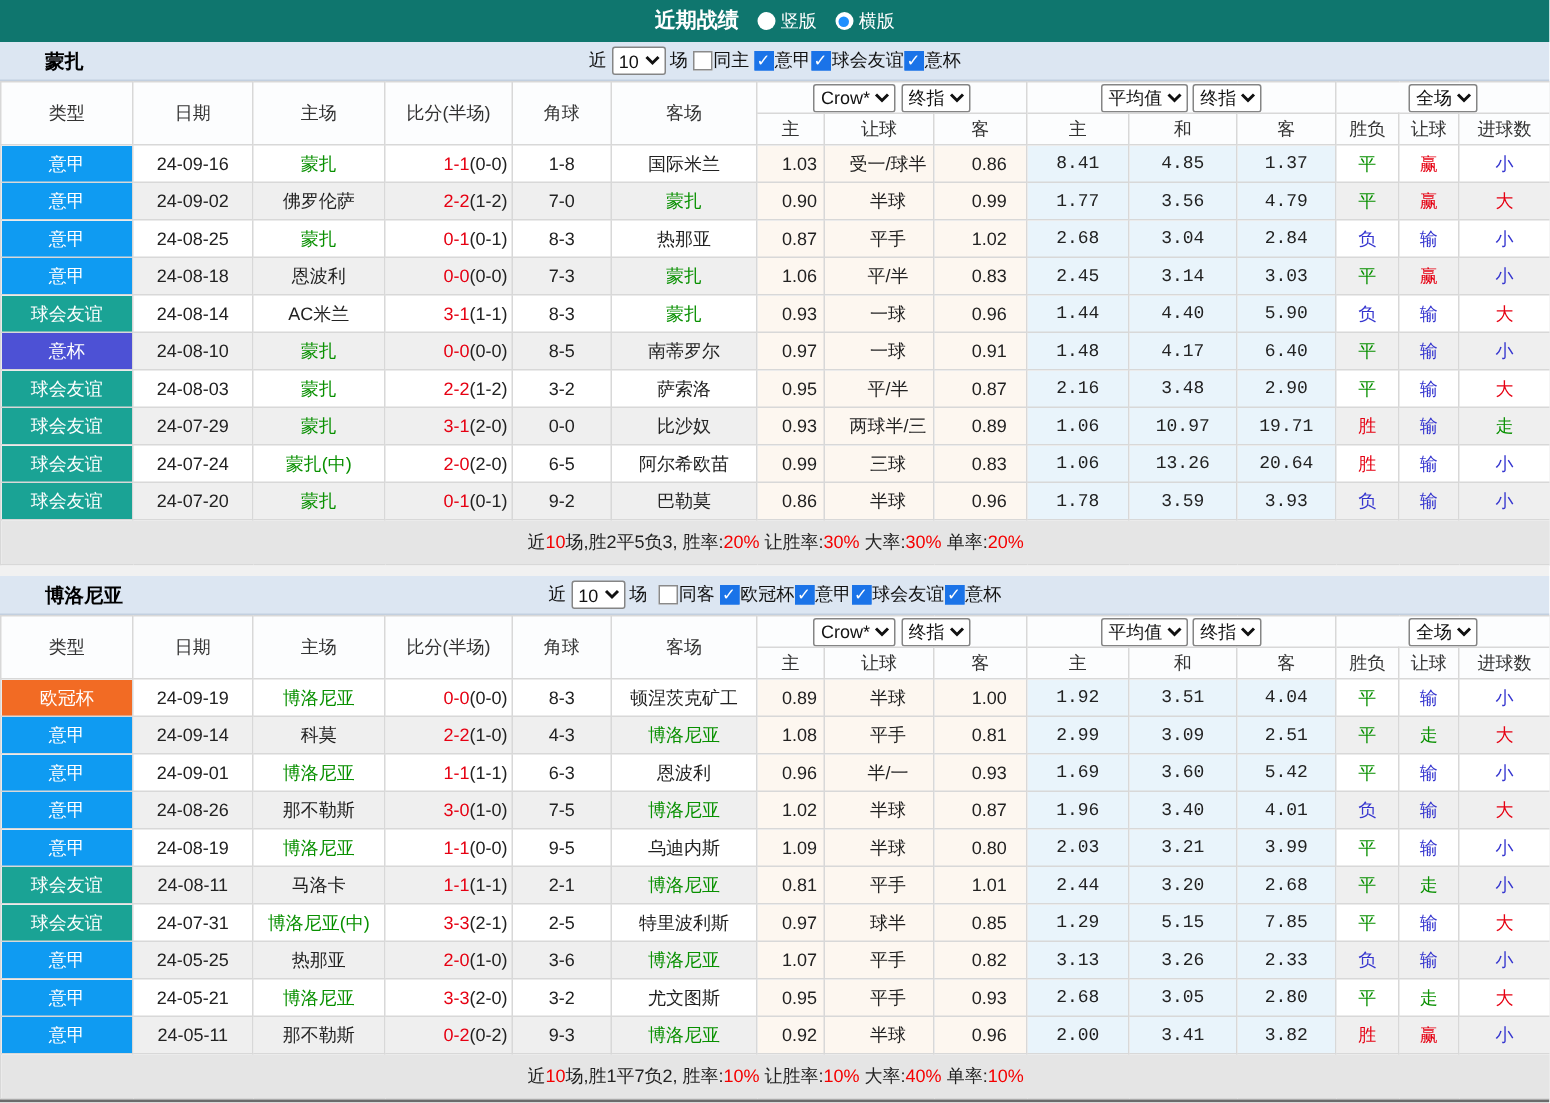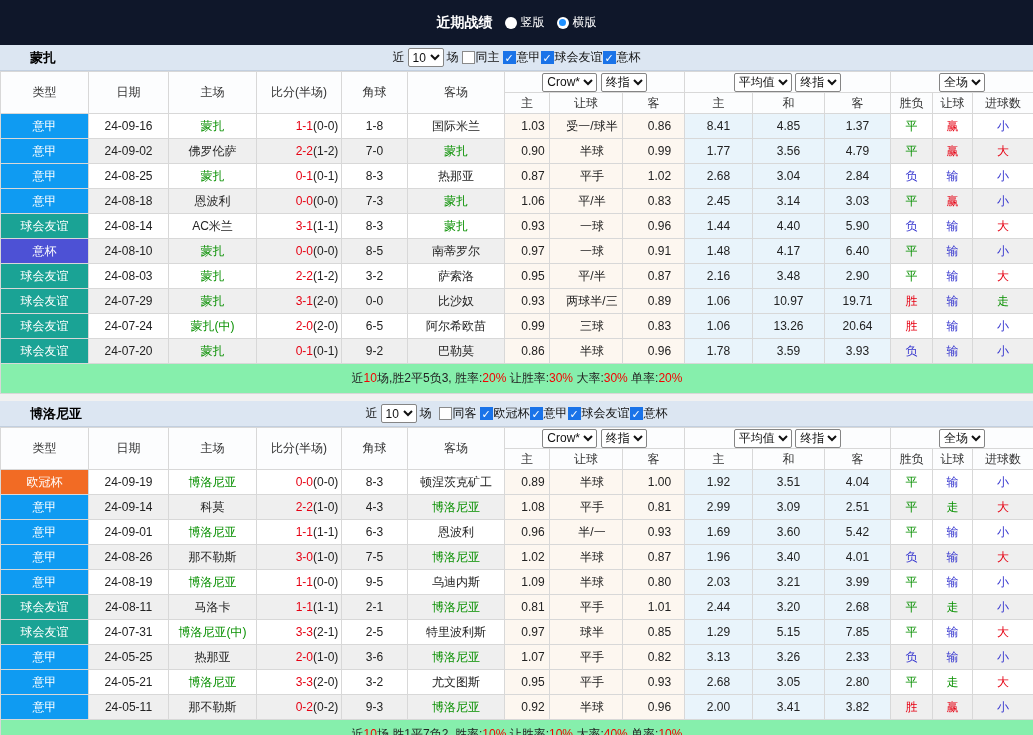--- a/index.html
+++ b/index.html
@@ -2,21 +2,21 @@
 <html><head>
 <meta charset="utf-8">
 <style>
   * { box-sizing: border-box; }
   body {
     margin: 0; width: 1033px; background: #fff;
     font-family: "Liberation Sans", "DejaVu Sans", sans-serif;
     font-size: 12px; color: #222;
   }
   .topbar {
-    height: 45px; background: #0f172a; color: #fff;
+    height: 28px; background: #0f766e; color: #fff;
     display: flex; align-items: center; justify-content: center; gap: 12px;
   }
   .topbar .title { font-weight: bold; font-size: 14px; }
   .radio-group { display: inline-flex; align-items: center; gap: 4px; cursor: pointer; }
   .radio {
     display: inline-flex; width: 12px; height: 12px; border-radius: 50%;
     background: #fff; align-items: center; justify-content: center;
   }
   .radio.sel::before { content: ""; width: 7px; height: 7px; border-radius: 50%; background: #1e90ff; }
 
@@ -44,26 +44,26 @@
   table { border-collapse: collapse; table-layout: fixed; width: 1033px; }
   th, td {
     border: 1px solid #d8d8d8; text-align: center; padding: 0;
     overflow: hidden; white-space: nowrap;
   }
   thead th { background: #fcfdfe; font-weight: normal; color: #333; height: 21px; }
   th.grp { border-bottom: none; }
   tbody td { height: 25px; background: #fff; }
   tr.even td { background: #efefef; }
   td.crow { background: #fdf7f0 !important; padding-left: 12px; }
-  td.avgc { background: #e9f4fb !important; }
+  td.avgc { background: #e9f4fb !important; font-family: Liberation Mono, monospace; }
   td.badge { color: #fff; }
   .green { color: #089000; }
   .score { color: #e60012; margin-left: 36px; }
   .res-g { color: #089000; } .res-r { color: #e60012; } .res-b { color: #3535cf; }
-  tfoot td { height: 30px; background: #86efac; }
+  tfoot td { height: 30px; background: #e5e5e5; }
   .sum-r { color: #f50000; }
   .gap { height: 7px; background: #f1f1f1; }
   .page-bottom { height: 2px; background: #6b6b6b; }
 </style>
 </head>
 <body>
 
 <div class="topbar">
   <span class="title">近期战绩</span>
   <span class="radio-group">

